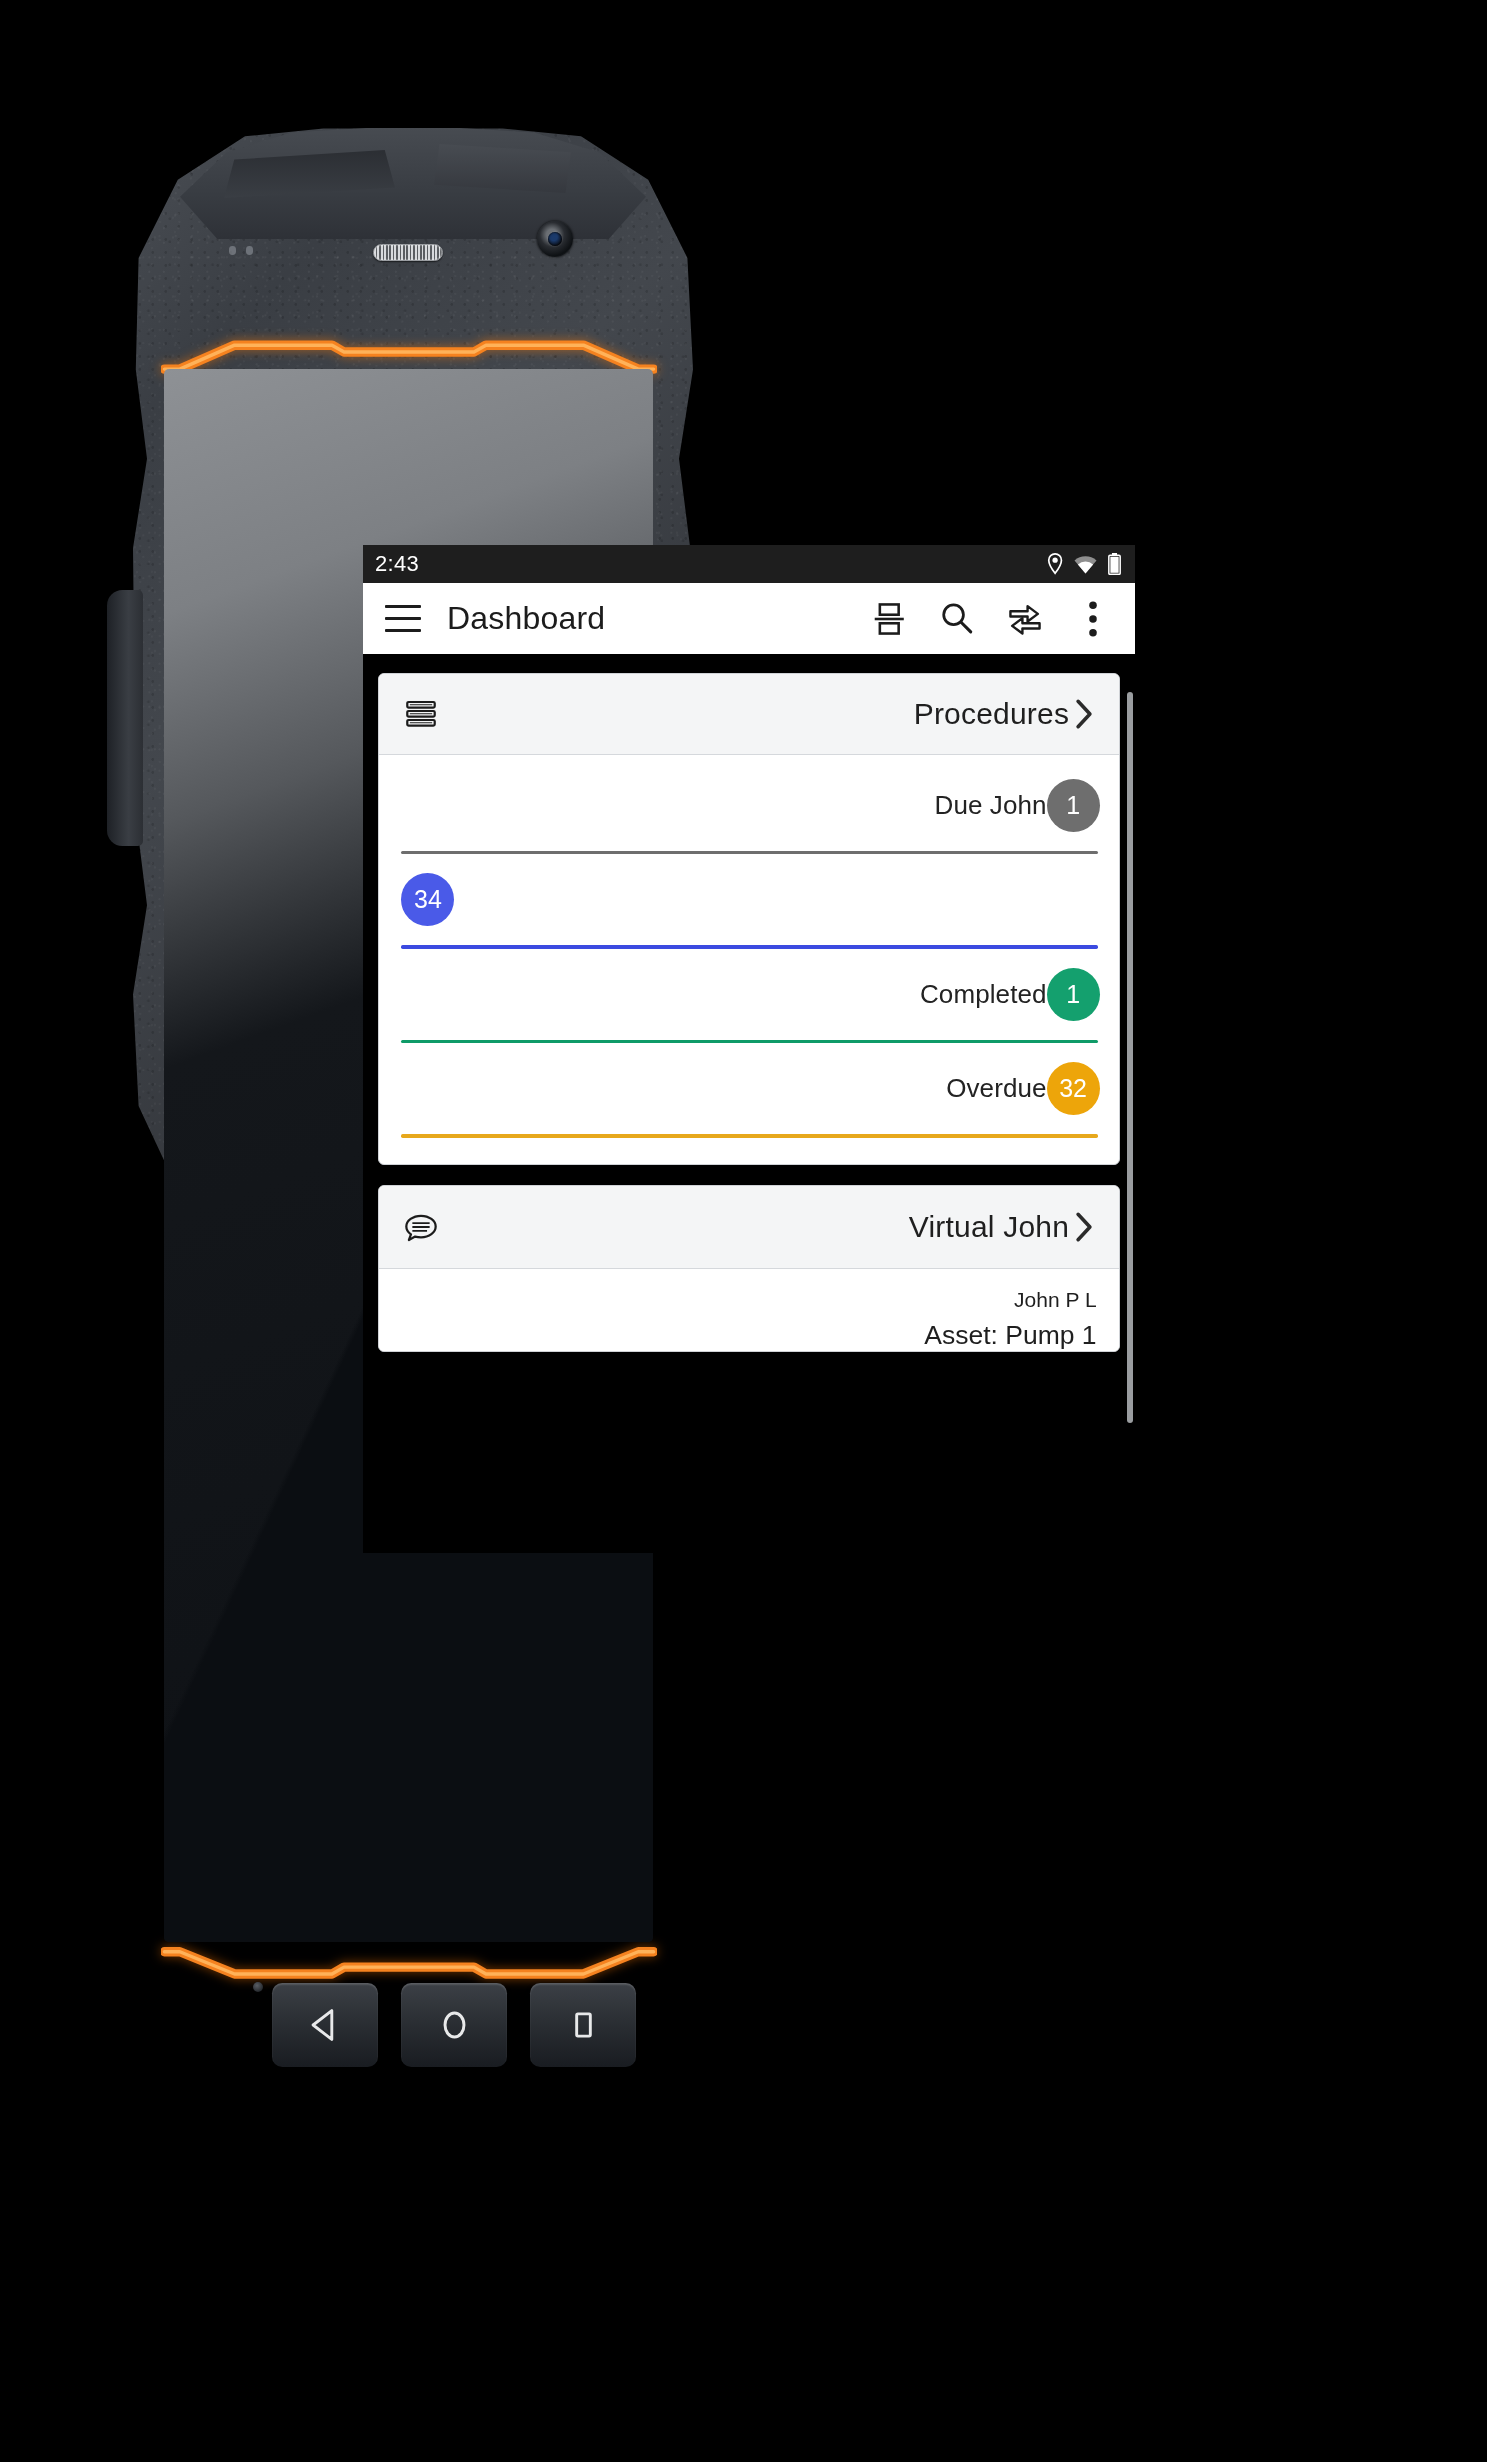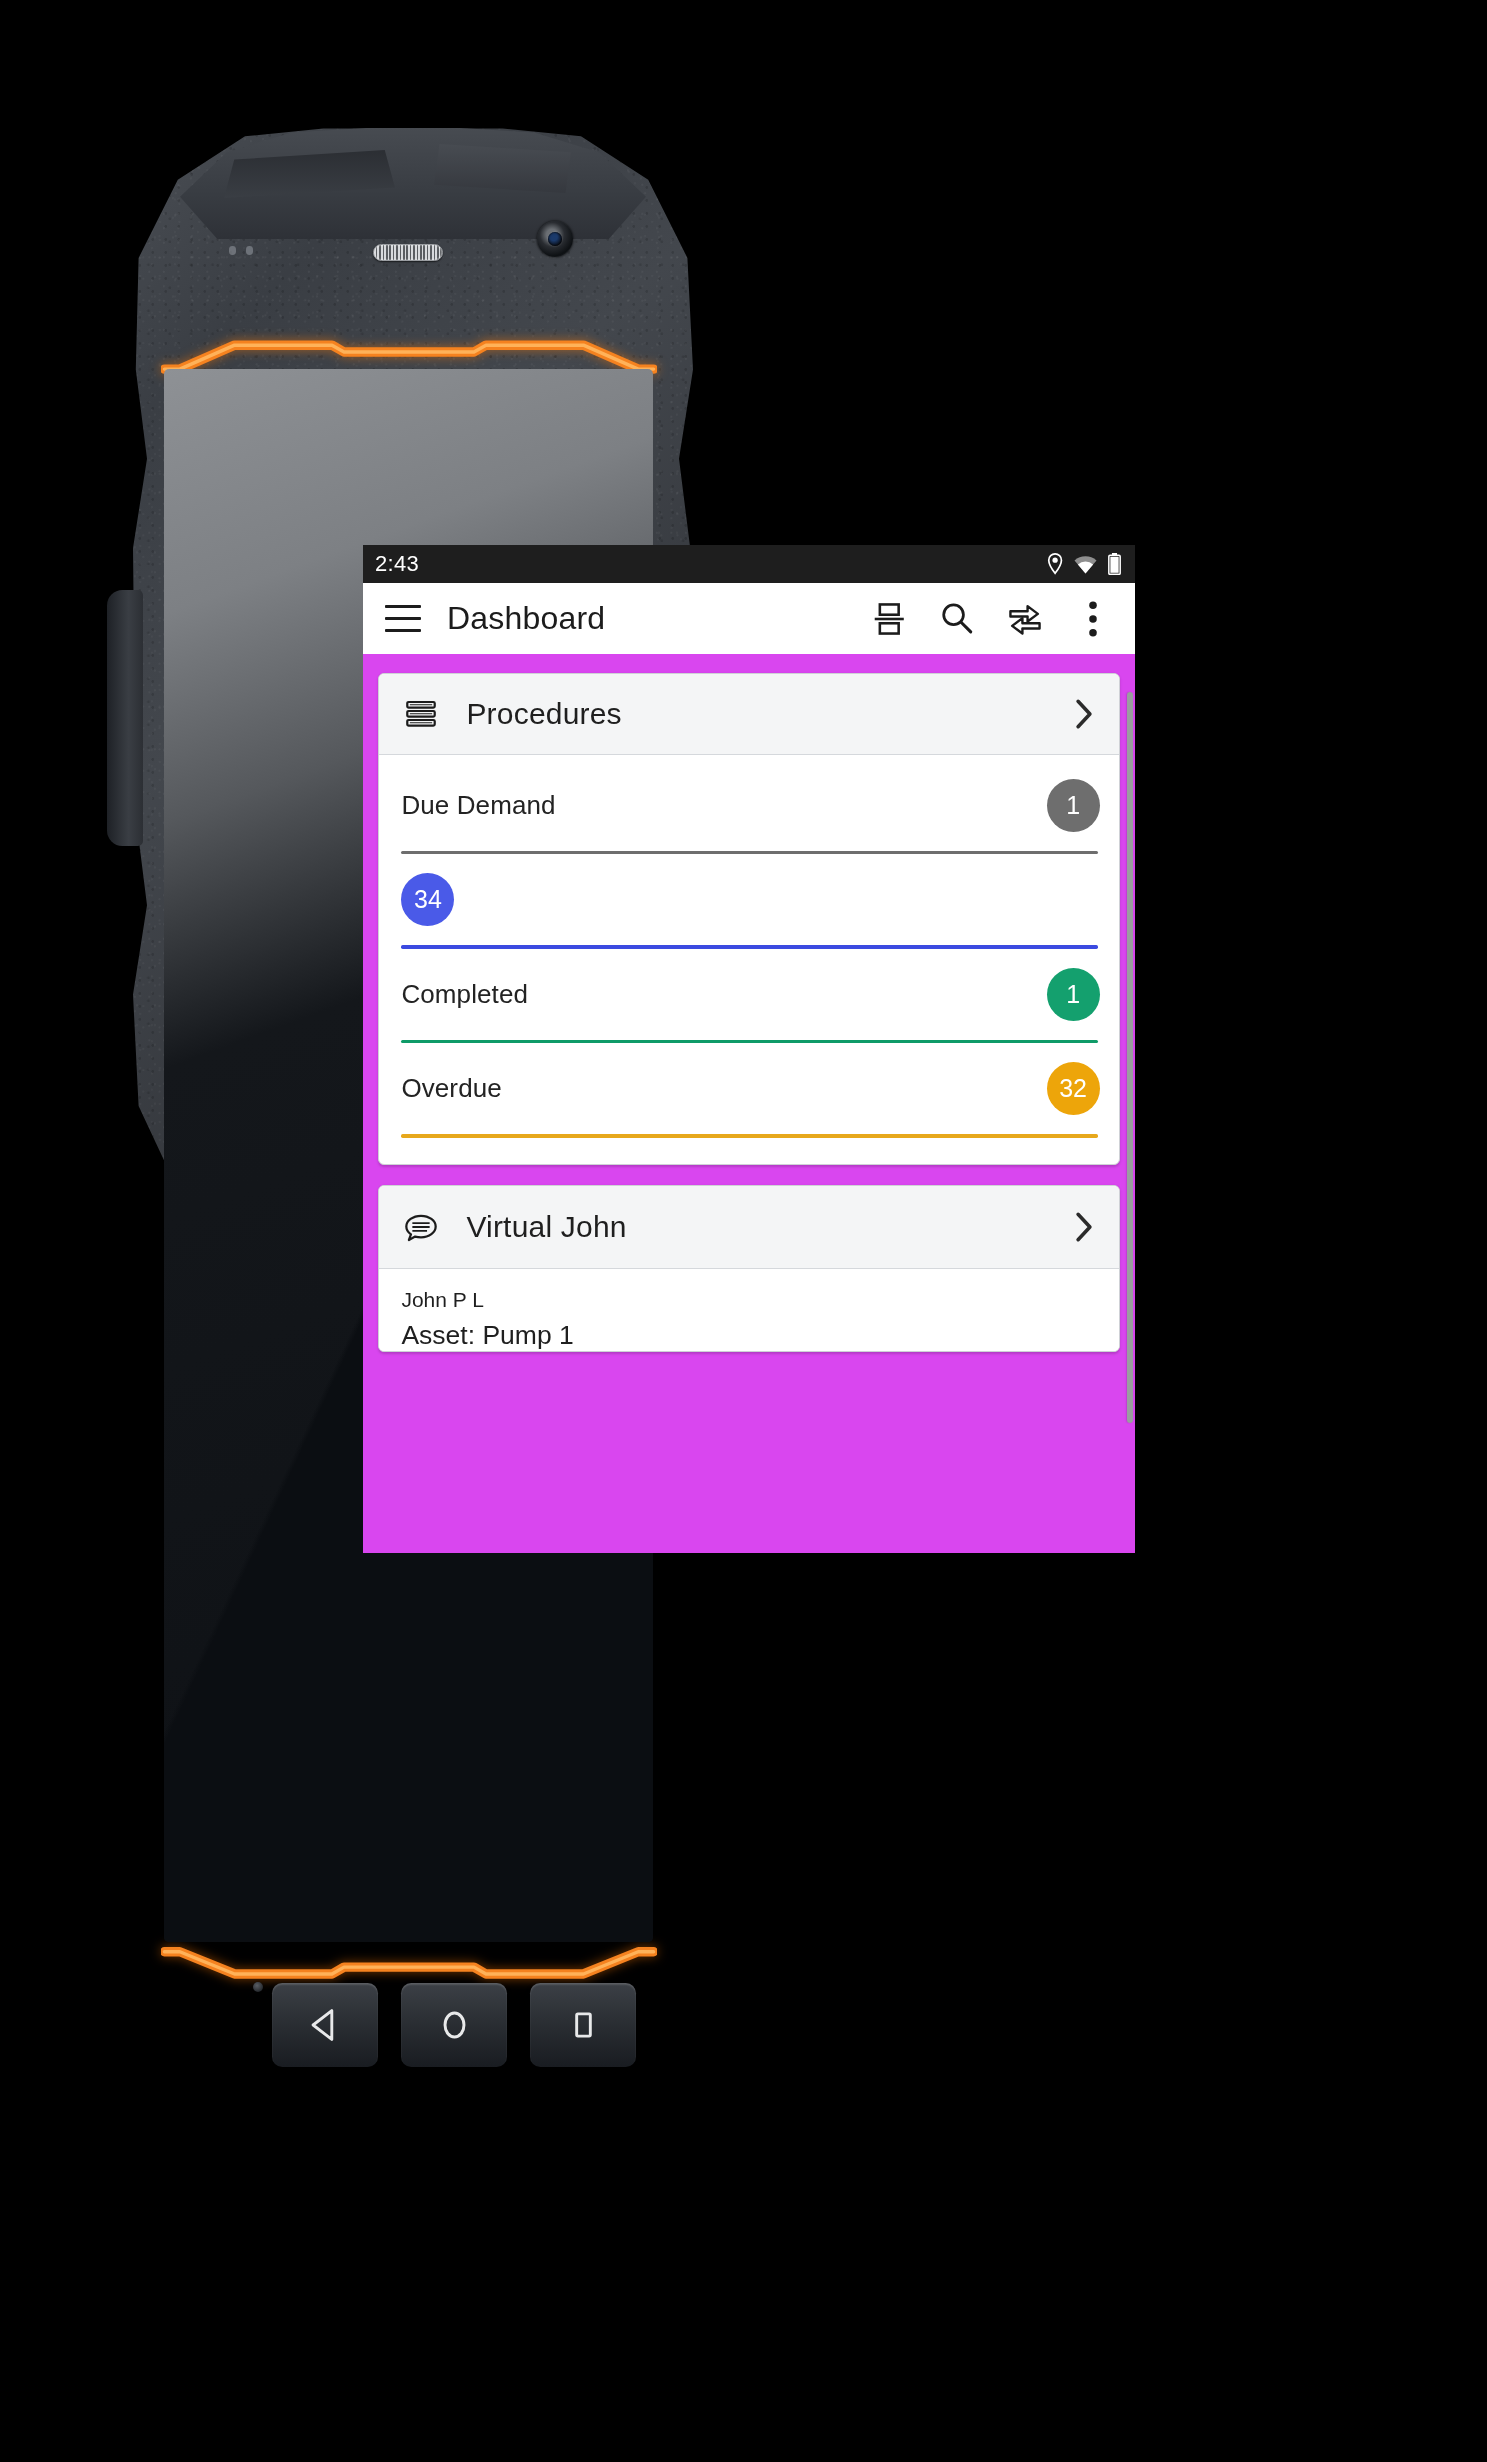--- a/index.html
+++ b/index.html
@@ -153,21 +153,21 @@
     letter-spacing:0.2px;
   }
   .hamburger { width:36px; height:28px; display:flex; flex-direction:column; justify-content:space-between; cursor:pointer; }
   .hamburger span { display:block; height:3.4px; background:#1c1c1c; border-radius:0.9px; }
   .appbar-actions { display:flex; align-items:center; gap:29px; padding-right:3.4px; }
   .icon-btn { width:39px; height:39px; display:flex; align-items:center; justify-content:center; cursor:pointer; }
 
   
   .content {
     position:absolute; left:0; top:109px; right:0; bottom:0;
-    background:#d946ef; padding:19px 15.4px 0 15.4px; overflow:hidden;
+    background:#000000; padding:19px 15.4px 0 15.4px; overflow:hidden;text-align:right;
   }
   .scrollbar-thumb {
     position:absolute; right:1.7px; top:38px; width:6px; height:731px;
     background:#9a9da0; border-radius:3.4px;
     box-shadow: -0.9px 0 1.7px rgba(0,0,0,.15);
   }
 
   .card {
     background:#fff;
     border:0.9px solid #cfd2d6;
@@ -347,21 +347,21 @@
           <div class="ch-chevron">
             <svg width="22" height="34" viewBox="0 0 26 40">
               <polyline points="6,5 20,20 6,35" fill="none" stroke="#2b2b2b" stroke-width="4.2" stroke-linecap="round" stroke-linejoin="round"></polyline>
             </svg>
           </div>
         </div>
 
         <div class="stat-list">
 
           <div class="stat-row">
-            <div class="stat-label">Due Demand</div>
+            <div class="stat-label">Due John</div>
             <div class="badge" style="background:#6e6e6e">1</div>
           </div>
           <div class="stat-rule" style="background:#6e6e6e"></div>
 
           <div class="stat-row">
             <div class="badge" style="background:#4a5ae8">34</div>
           </div>
           <div class="stat-rule" style="background:#3b4ae0"></div>
 
           <div class="stat-row">

